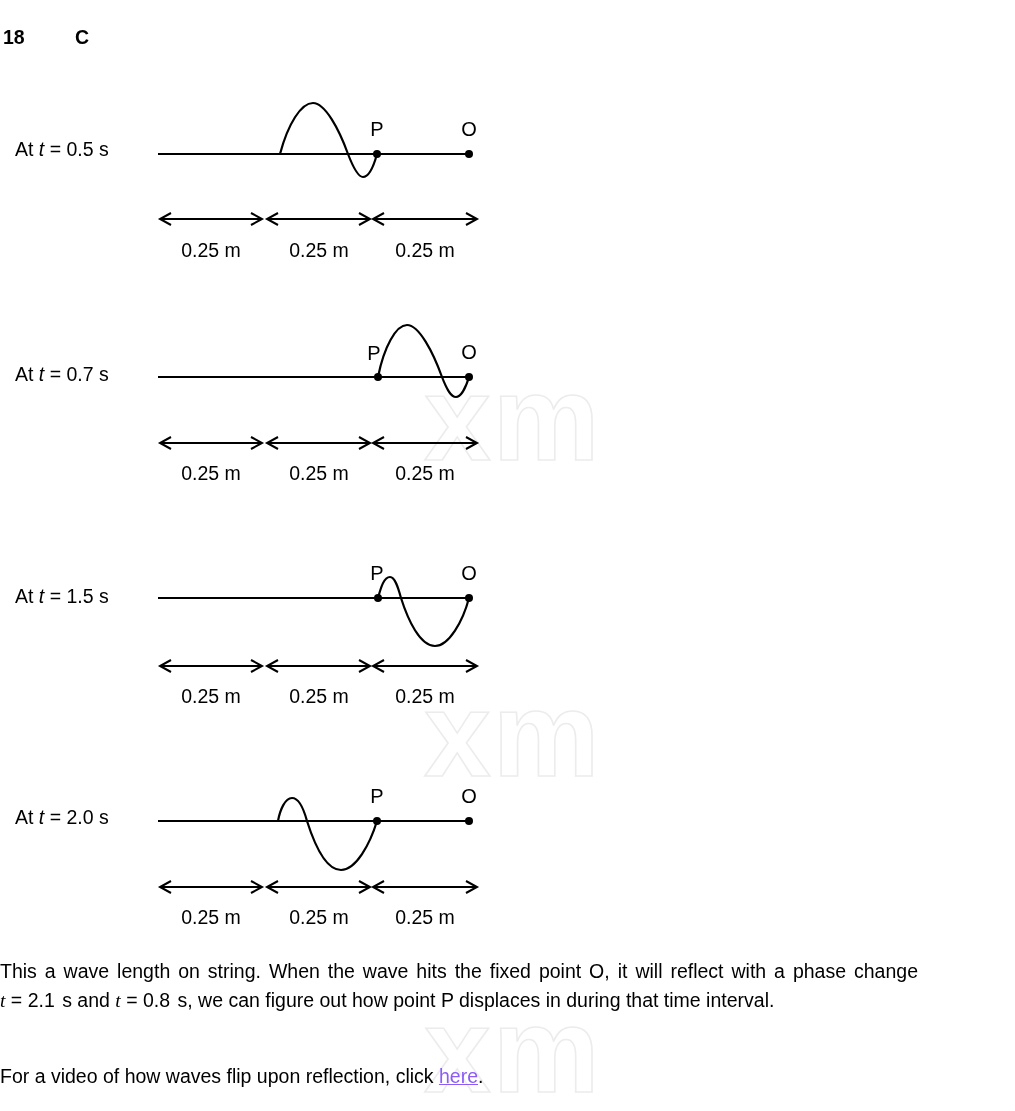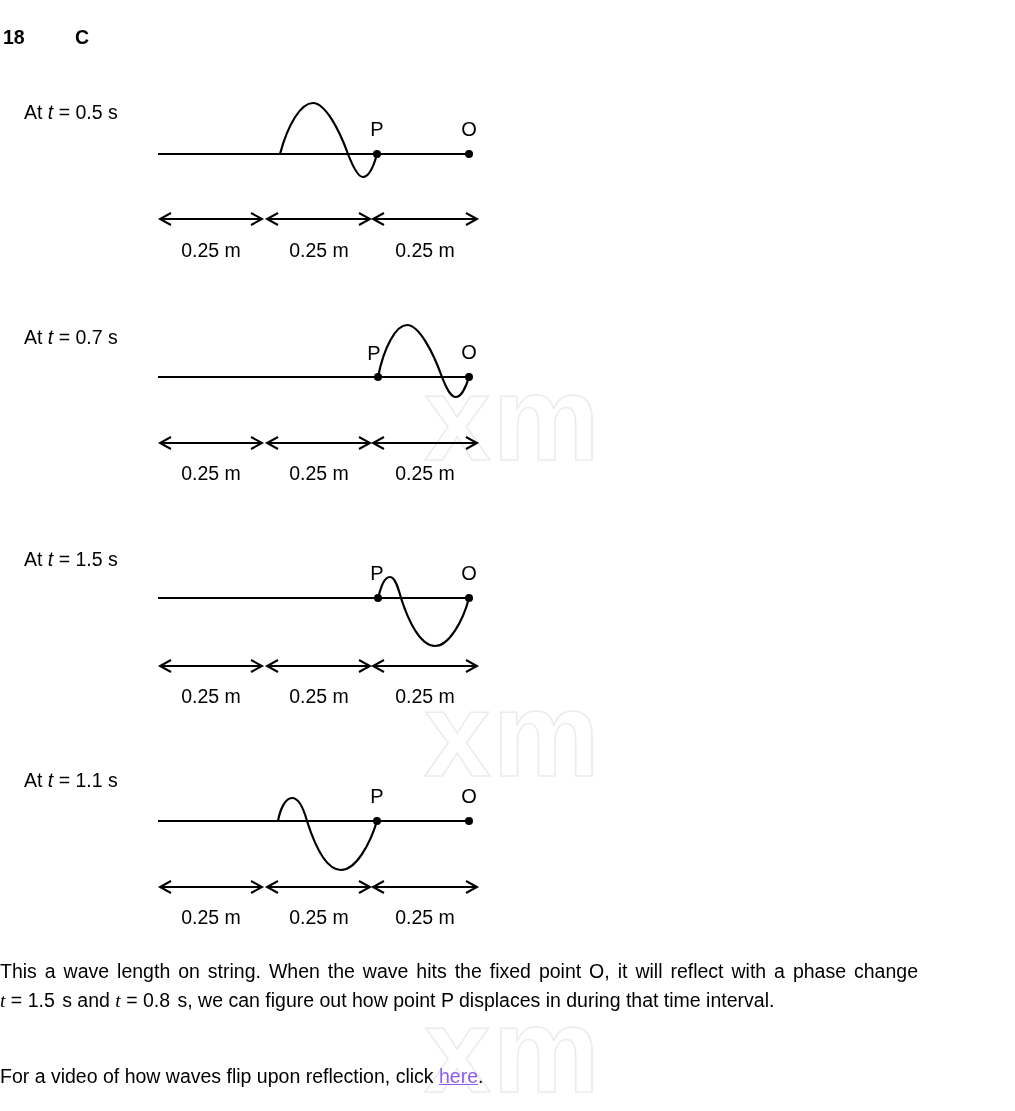--- a/index.html
+++ b/index.html
@@ -2,21 +2,21 @@
 <html><head>
 <meta charset="utf-8">
 <style>
   html,body{margin:0;padding:0;background:#ffffff;}
   body{width:1015px;height:1111px;position:relative;overflow:hidden;
        font-family:"Liberation Sans",sans-serif;color:#000;}
   .abs{position:absolute;}
   .hdr{top:27px;font-size:19.5px;font-weight:bold;line-height:20px;}
   .qnum{left:3px;}
   .ans{left:75px;}
-  .time-label{left:24px;font-size:19.5px;line-height:23px;z-index:2;}
+  .time-label{left:15px;font-size:19.5px;line-height:23px;z-index:2;margin-top:37px;}
   .time-label i{font-family:"Liberation Sans",sans-serif;font-style:italic;}
   .wm{left:424px;font-size:120px;font-weight:bold;line-height:1;letter-spacing:2px;
       color:transparent;-webkit-text-stroke:1.6px #ececec;z-index:0;user-select:none;}
   svg.fig{position:absolute;top:0;left:0;z-index:1;}
   svg.fig text{font-family:"Liberation Sans",sans-serif;fill:#000;}
   .polabel{font-size:20px;}
   .seglabel{font-size:19.5px;}
   .para{left:0;width:918px;font-size:19.5px;line-height:28.5px;z-index:2;}
   .jline{text-align:justify;text-align-last:justify;}
   .mvar{font-family:"Liberation Serif",serif;font-style:italic;}
@@ -29,21 +29,21 @@
 <span class="abs hdr qnum">18</span>
 <span class="abs hdr ans">C</span>
 
 <span class="abs wm" style="top:358px">xm</span>
 <span class="abs wm" style="top:674px">xm</span>
 <span class="abs wm" style="top:990px">xm</span>
 
 <div class="abs time-label" style="top:101px"><span>At </span><i>t</i><span> = 0.5 s</span></div>
 <div class="abs time-label" style="top:326px"><span>At </span><i>t</i><span> = 0.7 s</span></div>
 <div class="abs time-label" style="top:548px"><span>At </span><i>t</i><span> = 1.5 s</span></div>
-<div class="abs time-label" style="top:769px"><span>At </span><i>t</i><span> = 1.1 s</span></div>
+<div class="abs time-label" style="top:769px"><span>At </span><i>t</i><span> = 2.0 s</span></div>
 
 <svg class="fig" width="1015" height="1111" viewBox="0 0 1015 1111">
 
   <g>
     <line x1="158" y1="154" x2="470" y2="154" stroke="#000" stroke-width="2"></line>
     <path d="M280,154 C288,124 301,103 313,103 C325,103 339,129 348,154 C353,167 358,177 363,177 C369,177 374,165 377,154" fill="none" stroke="#000" stroke-width="2.2" stroke-linecap="round"></path>
     <circle cx="377" cy="154" r="4" fill="#000"></circle>
     <circle cx="469" cy="154" r="4" fill="#000"></circle>
     <text x="377" y="136" text-anchor="middle" class="polabel">P</text>
     <text x="469" y="136" text-anchor="middle" class="polabel">O</text>
@@ -128,16 +128,16 @@
         <path d="M466,881 L477,887 L466,893"></path>
     </g>
     <text x="211" y="924" text-anchor="middle" class="seglabel">0.25 m</text>
     <text x="319" y="924" text-anchor="middle" class="seglabel">0.25 m</text>
     <text x="425" y="924" text-anchor="middle" class="seglabel">0.25 m</text>
   </g>
 </svg>
 
 <div class="abs para" style="top:957px">
   <div class="jline">This a wave length on string. When the wave hits the fixed point O, it will reflect with a phase change</div>
-  <div><span class="mvar">t</span><span class="meq"> = 1.5</span><span> s and </span><span class="mvar">t</span><span class="meq"> = 0.8</span><span> s, we can figure out how point P displaces in during that time interval.</span></div>
+  <div><span class="mvar">t</span><span class="meq"> = 2.1</span><span> s and </span><span class="mvar">t</span><span class="meq"> = 0.8</span><span> s, we can figure out how point P displaces in during that time interval.</span></div>
 </div>
 
 <div class="abs para" style="top:1062px"><span>For a video of how waves flip upon reflection, click </span><a class="vlink" href="#">here</a><span>.</span></div>
 
 </body></html>

